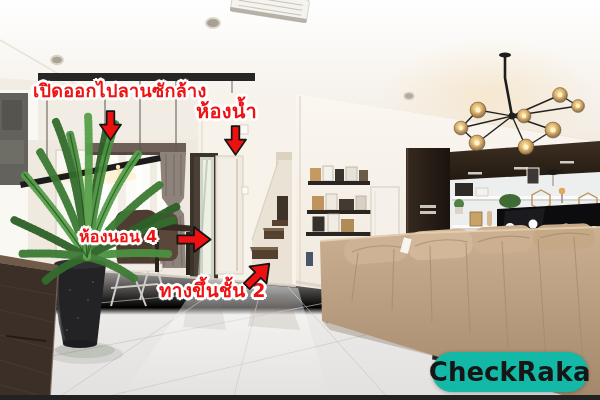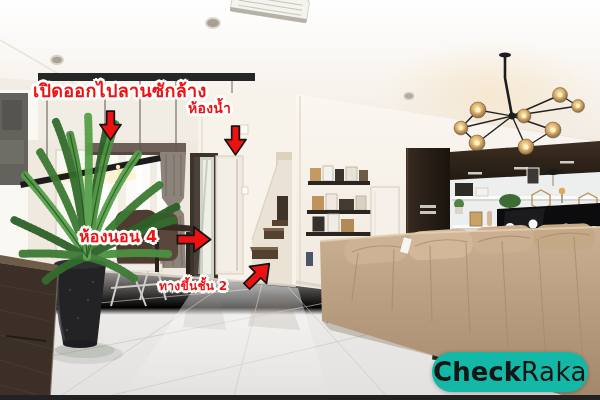--- a/index.html
+++ b/index.html
@@ -11,21 +11,21 @@
     text-shadow:-2px -2px 0 #fff,2px -2px 0 #fff,-2px 2px 0 #fff,2px 2px 0 #fff,
       -3px 0 0 #fff,3px 0 0 #fff,0 -3px 0 #fff,0 3px 0 #fff,
       -2px 0 0 #fff,2px 0 0 #fff,0 2px 0 #fff,0 -2px 0 #fff;}
   .arrow{position:absolute;}
   .arrow svg{display:block;width:100%;height:100%;}
   .watermark{position:absolute;left:432px;top:352px;width:156px;height:40px;
     background:#14b8a6;border-radius:21px;display:flex;align-items:center;
     justify-content:center;color:#161616;font-size:26px;line-height:1;
     box-shadow:0 1px 4px rgba(0,0,0,.28);}
   .watermark .b{font-weight:800;}
-  .watermark .r{font-weight:400;letter-spacing:.5px;}
+  .watermark .r{font-weight:700;letter-spacing:.5px;}
 </style>
 </head>
 <body>
 
 <div class="stage">
 
 <svg class="scene" viewBox="0 0 600 400" aria-hidden="true">
   <defs>
     <linearGradient id="ceil" x1="0" y1="0" x2="0" y2="1">
       <stop offset="0" stop-color="#ffffff"></stop>
@@ -404,35 +404,35 @@
   </g>
 </svg>
 
 <div class="callout" style="left:33px;top:81px;font-size:18px;">เปิดออกไปลานซักล้าง</div>
 <div class="arrow" style="left:99px;top:110px;width:23px;height:31px;">
   <svg viewBox="0 0 24 32">
         <polygon points="8,1 16,1 16,15 23,15 12,31 1,15 8,15" fill="#ee1111" stroke="#151515" stroke-width="1.8" stroke-linejoin="round"></polygon>
       </svg>
 </div>
 
-<div class="callout" style="left:188px;top:100px;font-size:14px;">ห้องน้ำ</div>
+<div class="callout" style="left:196px;top:100px;font-size:20px;">ห้องน้ำ</div>
 <div class="arrow" style="left:224px;top:124px;width:23px;height:33px;">
   <svg viewBox="0 0 24 32">
         <polygon points="8,1 16,1 16,15 23,15 12,31 1,15 8,15" fill="#ee1111" stroke="#151515" stroke-width="1.8" stroke-linejoin="round"></polygon>
       </svg>
 </div>
 
 <div class="callout" style="left:79px;top:228px;font-size:16px;">ห้องนอน 4</div>
 <div class="arrow" style="left:176px;top:225px;width:36px;height:29px;">
   <svg viewBox="0 0 34 28">
         <polygon points="1,10 17,10 17,2 33,14 17,26 17,18 1,18" fill="#ee1111" stroke="#151515" stroke-width="1.8" stroke-linejoin="round"></polygon>
       </svg>
 </div>
 
-<div class="callout" style="left:159px;top:280px;font-size:12px;">ทางขึ้นชั้น 2</div>
+<div class="callout" style="left:159px;top:280px;font-size:19px;">ทางขึ้นชั้น 2</div>
 <div class="arrow" style="left:241px;top:261px;width:34px;height:28px;transform:rotate(-45deg);">
   <svg viewBox="0 0 34 28">
         <polygon points="1,10 17,10 17,2 33,14 17,26 17,18 1,18" fill="#ee1111" stroke="#151515" stroke-width="1.8" stroke-linejoin="round"></polygon>
       </svg>
 </div>
 
 <div class="watermark">
   <span class="b">Check</span>
       <span class="r">Raka</span>
 </div>

